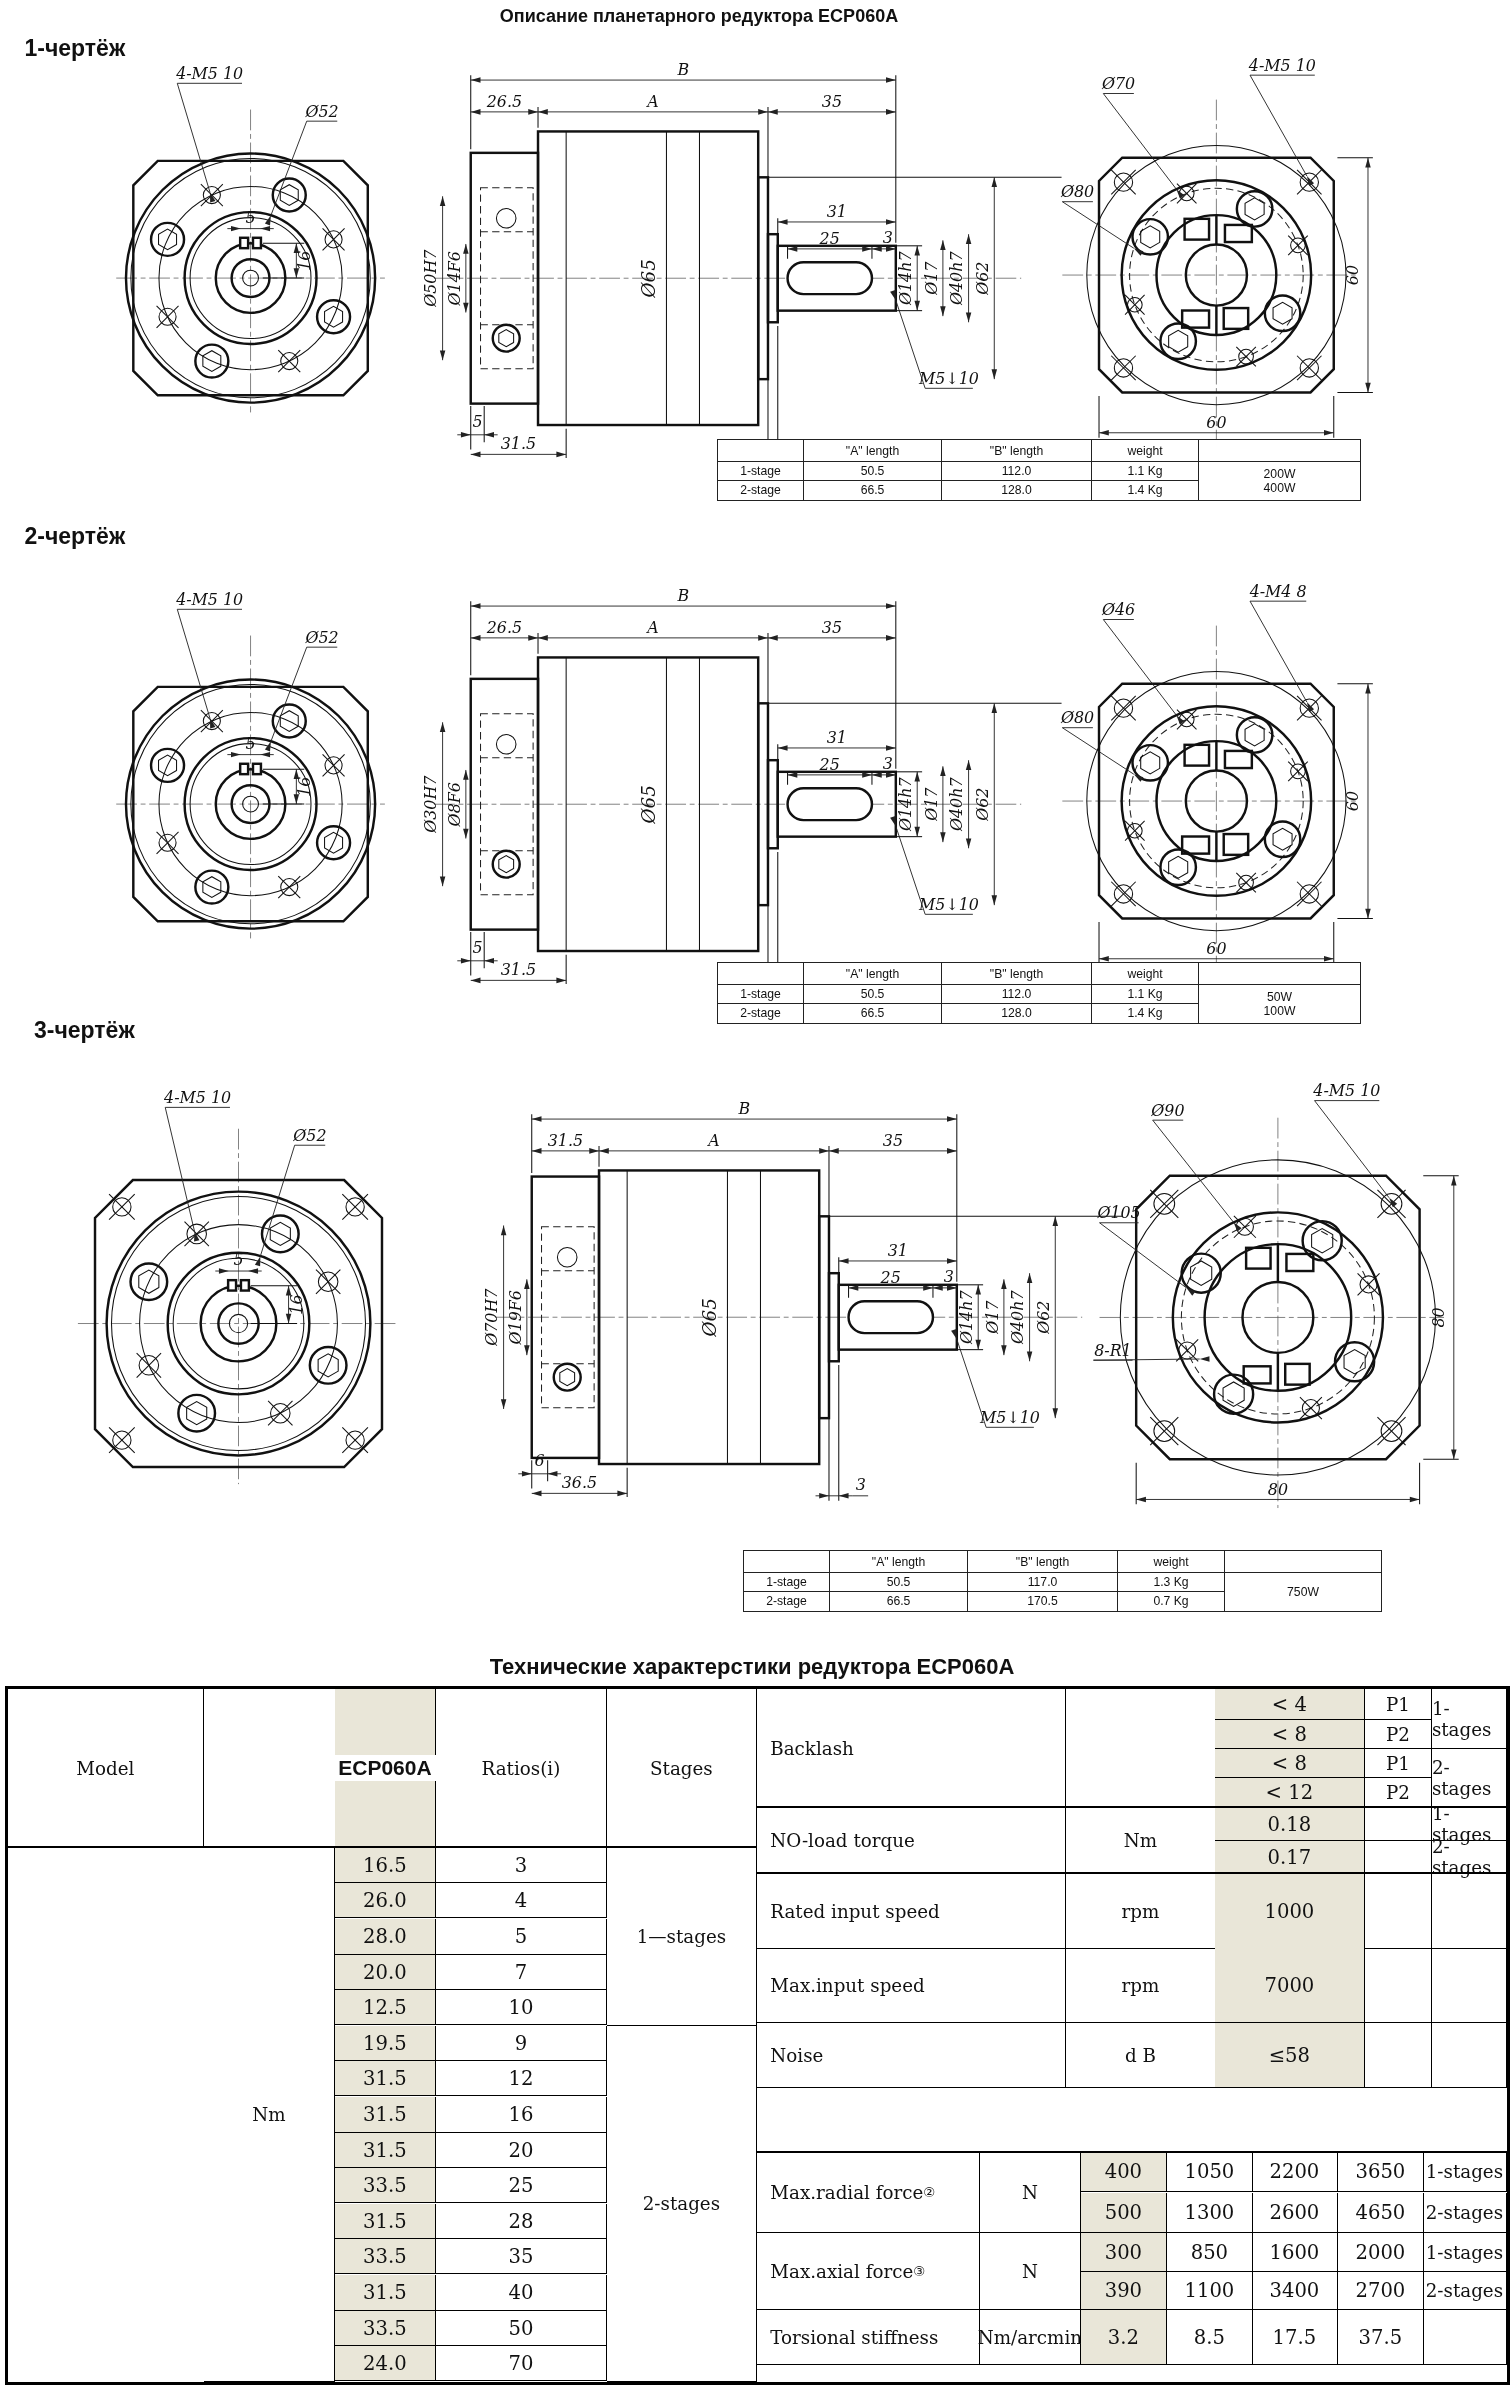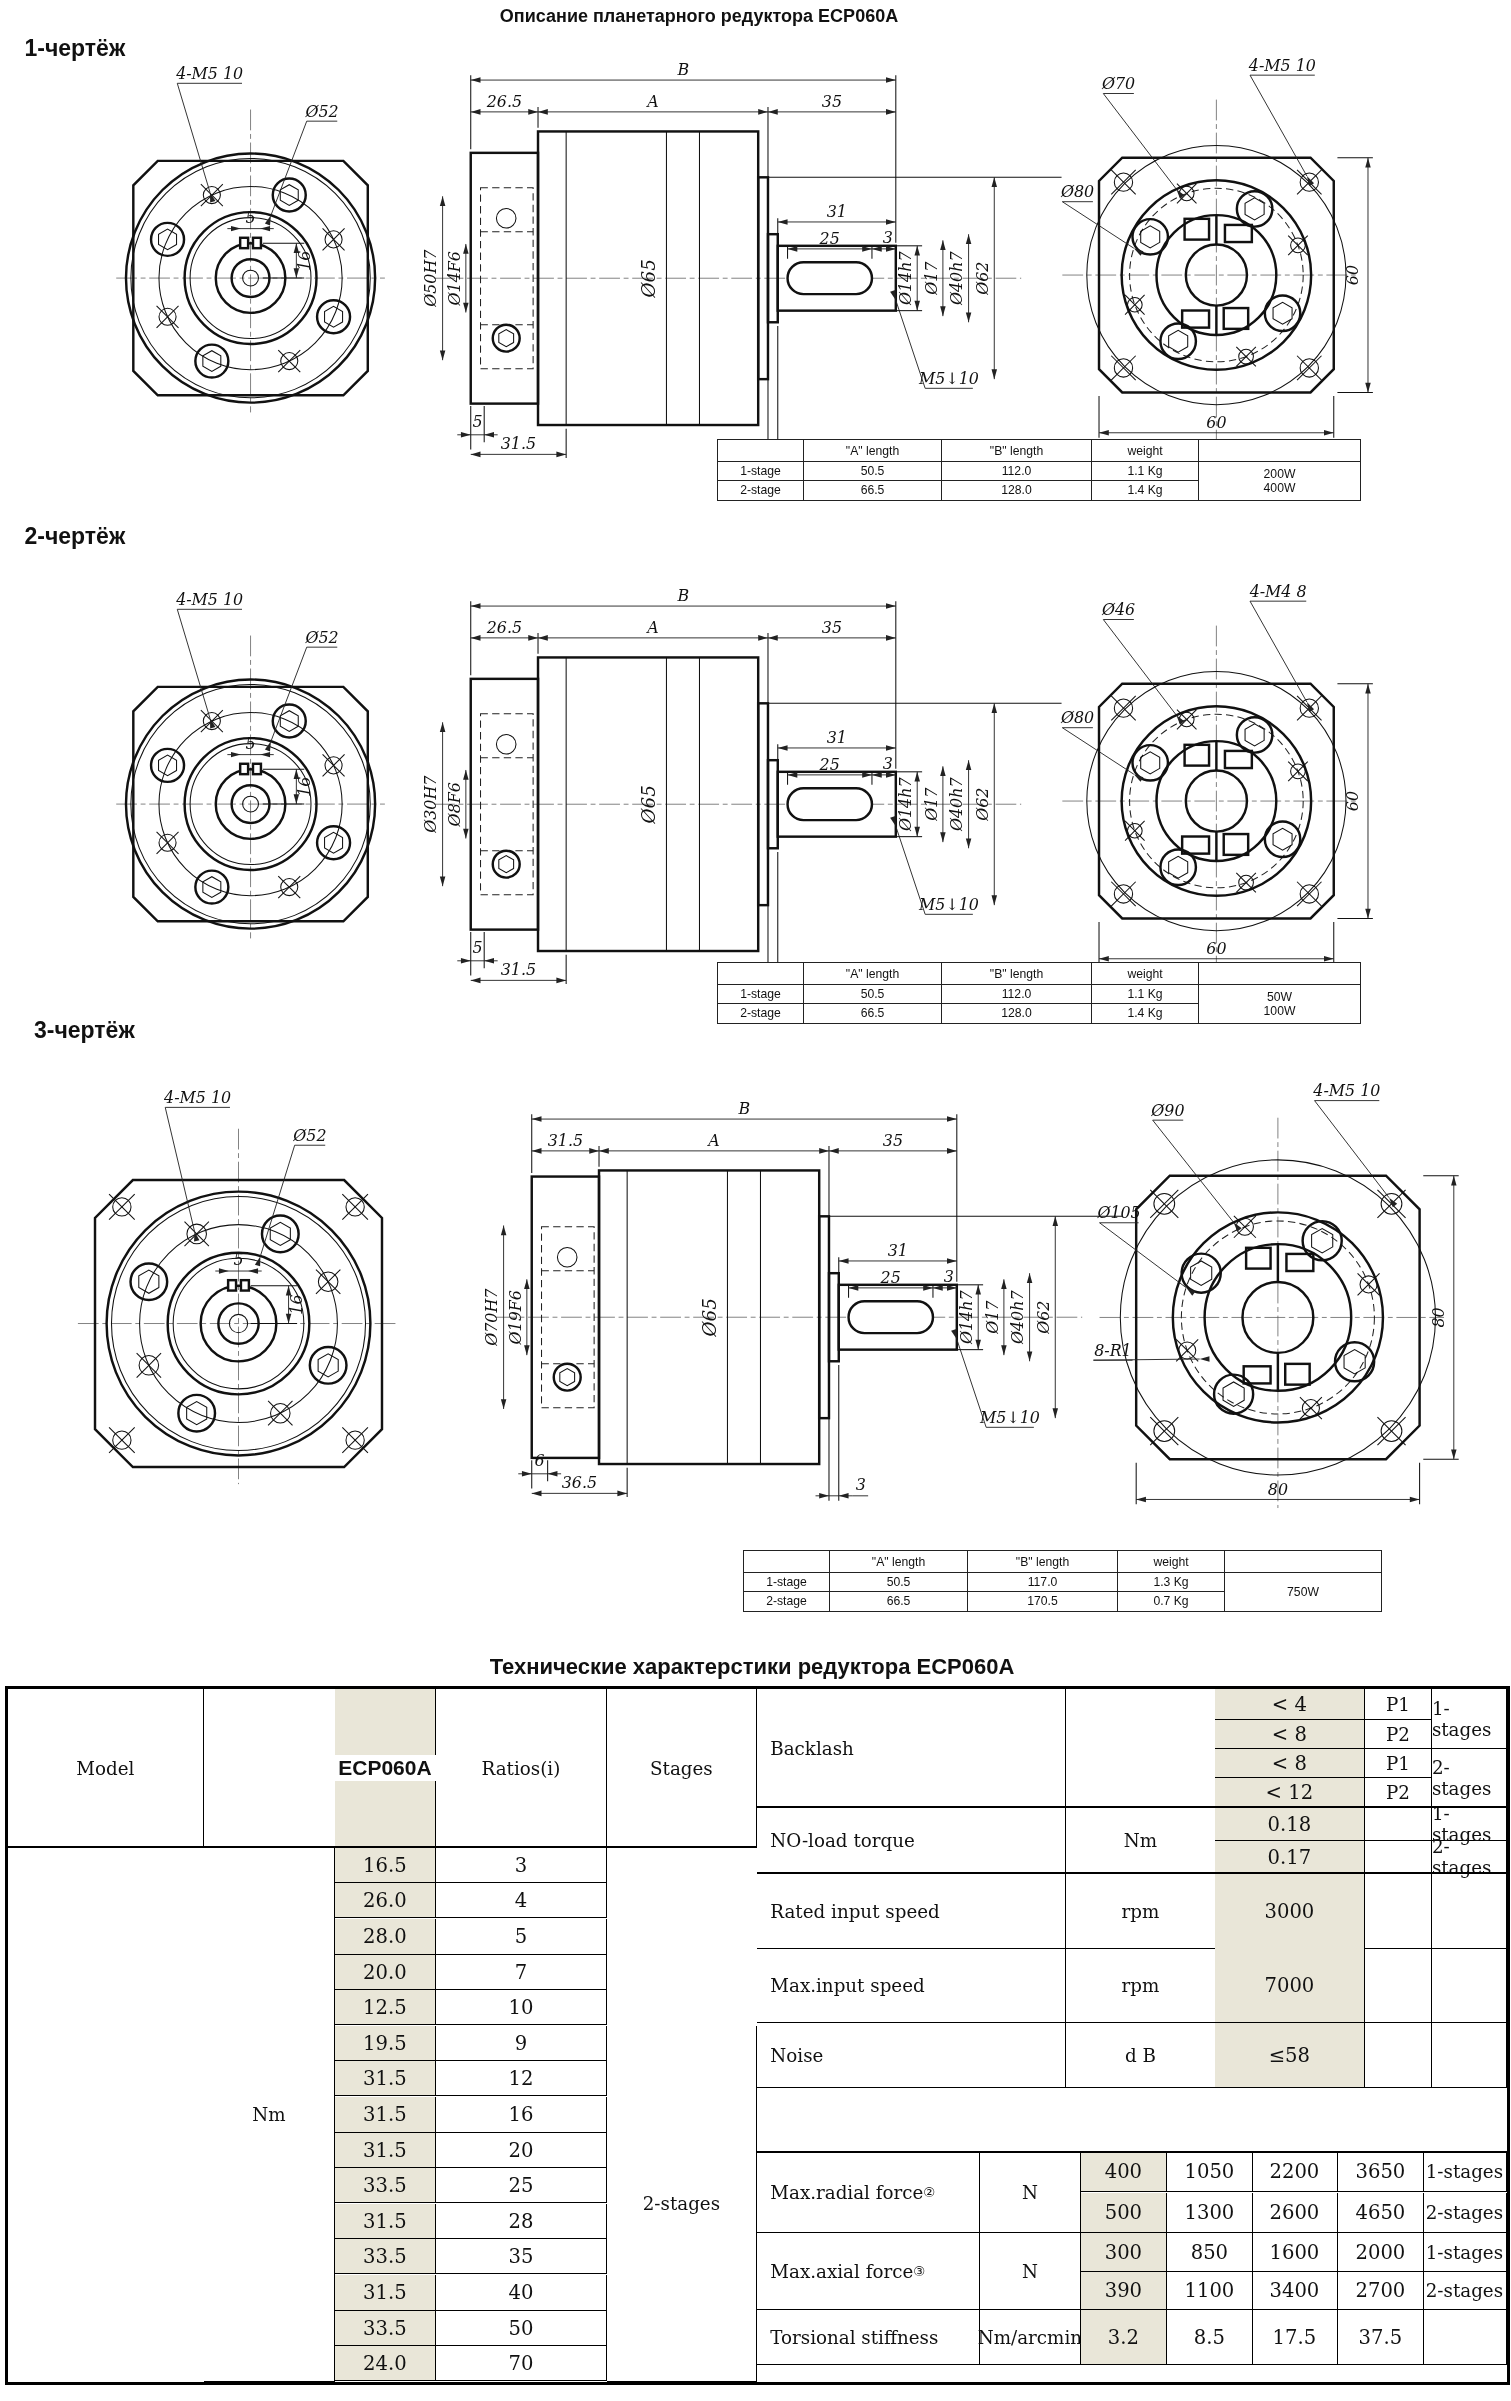--- a/index.html
+++ b/index.html
@@ -818,20 +818,21 @@
     </div>
   <div class="spec-title">Технические характерстики редуктора  ECP060A</div>
   <div id="spec">
       <div class="c " style="left: 0px; top: 0px; width: 196px; height: 159px;">Model</div>
       <div class="c " style="left: 327px; top: 0px; width: 101px; height: 159px; background: rgb(233, 230, 216);">
         <span class="patch">ECP060A</span>
       </div>
       <div class="c " style="left: 428px; top: 0px; width: 171px; height: 159px;">Ratios(i)</div>
       <div class="c " style="left: 599px; top: 0px; width: 150px; height: 159px;">Stages</div>
       <div class="c " style="left: 196px; top: 159px; width: 131px; height: 534px;">Nm</div>
+      <div class="c " style="left: 599px; top: 159px; width: 150px; height: 178px;">1—stages</div>
       <div class="c " style="left: 599px; top: 337px; width: 150px; height: 356px;">2-stages</div>
       <div class="c val" style="left: 327px; top: 159px; width: 101px; height: 35px; background: rgb(233, 230, 216);">16.5</div>
       <div class="c val" style="left: 428px; top: 159px; width: 171px; height: 35px;">3</div>
       <div class="c val" style="left: 327px; top: 194px; width: 101px; height: 35px; background: rgb(233, 230, 216);">26.0</div>
       <div class="c val" style="left: 428px; top: 194px; width: 171px; height: 35px;">4</div>
       <div class="c val" style="left: 327px; top: 230px; width: 101px; height: 36px; background: rgb(233, 230, 216);">28.0</div>
       <div class="c val" style="left: 428px; top: 230px; width: 171px; height: 36px;">5</div>
       <div class="c val" style="left: 327px; top: 266px; width: 101px; height: 35px; background: rgb(233, 230, 216);">20.0</div>
       <div class="c val" style="left: 428px; top: 266px; width: 171px; height: 35px;">7</div>
       <div class="c val" style="left: 327px; top: 301px; width: 101px; height: 35px; background: rgb(233, 230, 216);">12.5</div>
@@ -870,21 +871,21 @@
       <div class="c lft" style="left: 749px; top: 119px; width: 309px; height: 66px;">NO-load torque</div>
       <div class="c " style="left: 1058px; top: 119px; width: 150px; height: 66px;">Nm</div>
       <div class="c val" style="left: 1207px; top: 119px; width: 150px; height: 33px; background: rgb(233, 230, 216);">0.18</div>
       <div class="c " style="left: 1357px; top: 119px; width: 67px; height: 33px;"></div>
       <div class="c " style="left: 1424px; top: 119px; width: 75px; height: 33px;">1-stages</div>
       <div class="c val" style="left: 1207px; top: 152px; width: 150px; height: 33px; background: rgb(233, 230, 216);">0.17</div>
       <div class="c " style="left: 1357px; top: 152px; width: 67px; height: 33px;"></div>
       <div class="c " style="left: 1424px; top: 152px; width: 75px; height: 33px;">2-stages</div>
       <div class="c lft" style="left: 749px; top: 185px; width: 309px; height: 75px;">Rated input speed</div>
       <div class="c " style="left: 1058px; top: 185px; width: 150px; height: 75px;">rpm</div>
-      <div class="c val" style="left: 1207px; top: 185px; width: 150px; height: 75px; background: rgb(233, 230, 216);">3000</div>
+      <div class="c val" style="left: 1207px; top: 185px; width: 150px; height: 75px; background: rgb(233, 230, 216);">1000</div>
       <div class="c " style="left: 1357px; top: 185px; width: 67px; height: 75px;"></div>
       <div class="c " style="left: 1424px; top: 185px; width: 75px; height: 75px;"></div>
       <div class="c lft" style="left: 749px; top: 259px; width: 309px; height: 75px;">Max.input speed</div>
       <div class="c " style="left: 1058px; top: 259px; width: 150px; height: 75px;">rpm</div>
       <div class="c val" style="left: 1207px; top: 259px; width: 150px; height: 75px; background: rgb(233, 230, 216);">7000</div>
       <div class="c " style="left: 1357px; top: 259px; width: 67px; height: 75px;"></div>
       <div class="c " style="left: 1424px; top: 259px; width: 75px; height: 75px;"></div>
       <div class="c lft" style="left: 749px; top: 334px; width: 309px; height: 65px;">Noise</div>
       <div class="c " style="left: 1058px; top: 334px; width: 150px; height: 65px;">d B</div>
       <div class="c val" style="left: 1207px; top: 334px; width: 150px; height: 65px; background: rgb(233, 230, 216);">≤58</div>

